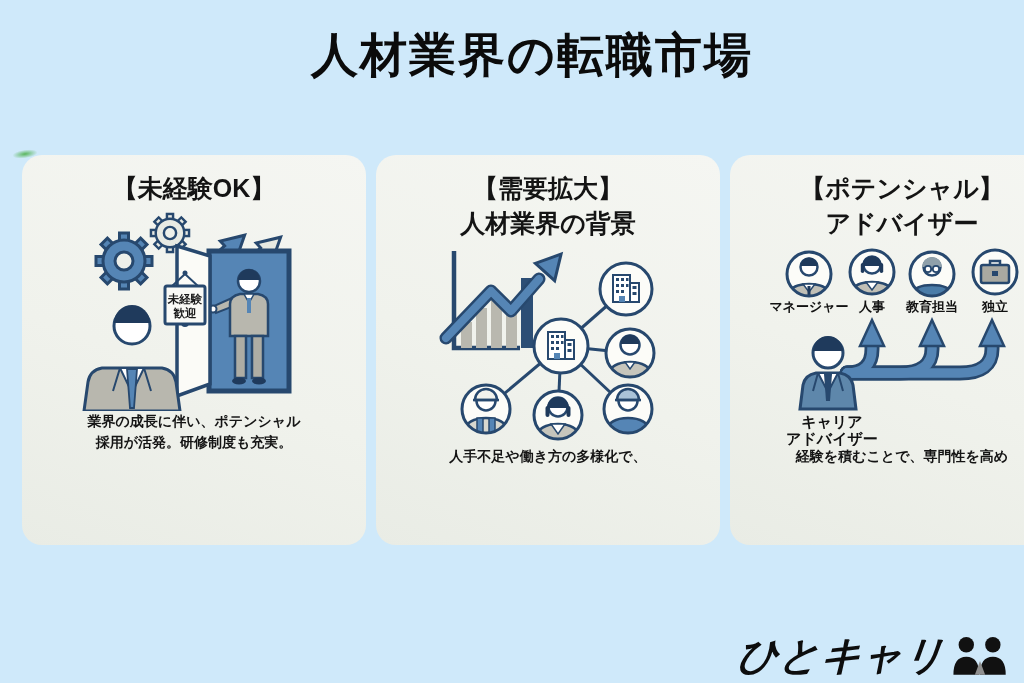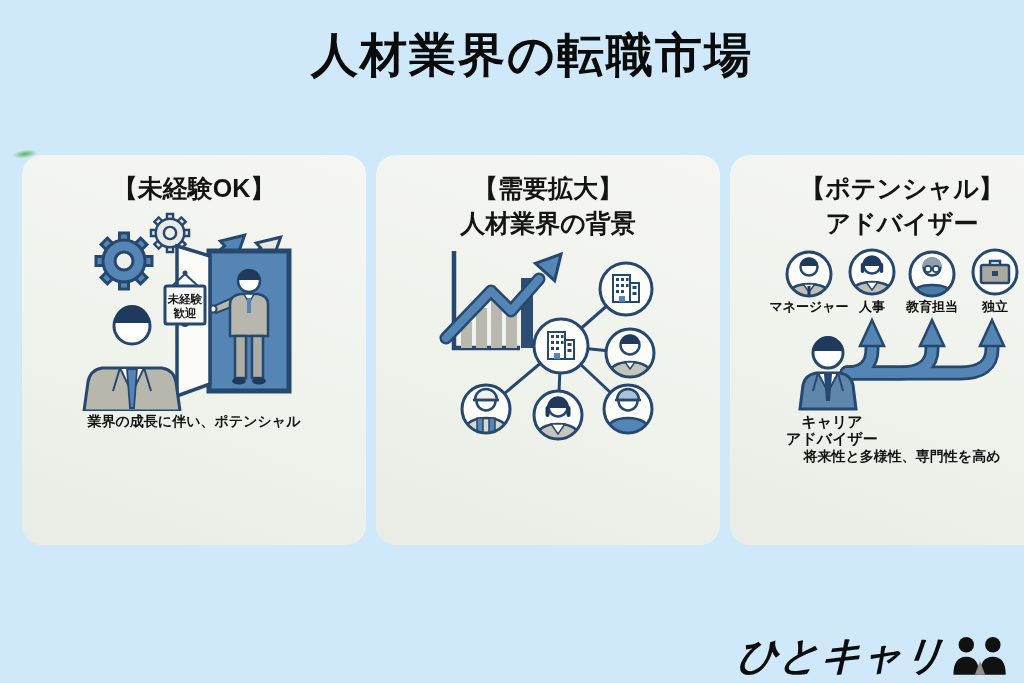--- a/index.html
+++ b/index.html
@@ -131,20 +131,21 @@
             <polygon points="76,162 100,162 88,187" fill="#fff" stroke="#27486e" stroke-width="2"></polygon>
             <path d="M76,162 L69,185 M100,162 L107,185" stroke="#27486e" stroke-width="2" fill="none"></path>
             <polygon points="83,163 93,163 90,202 86,202" fill="#5585b5" stroke="#27486e" stroke-width="1.8"></polygon>
             <circle cx="88" cy="120" r="18" fill="#fff" stroke="#27486e" stroke-width="3"></circle>
             <path d="M70,117 A18,18 0 0 1 106,117 Z" fill="#1f3a5c"></path>
           </g>
         </svg>
       </div>
       <div class="card-desc">
         <div>業界の成長に伴い、ポテンシャル</div>
+        <div>採用が活発。研修制度も充実。</div>
       </div>
     </div>
 
     <div class="card">
       <div class="card-title">
         <div>【需要拡大】</div>
         <div>人材業界の背景</div>
       </div>
       <div class="card-illu">
         <svg viewBox="0 0 300 205">
@@ -269,20 +270,21 @@
               <path d="M206,196 Q208,177 230,177 Q252,177 254,196 L254,198 L206,198 Z" fill="#5585b5" stroke="#27486e" stroke-width="2.5"></path>
             </g>
             <circle cx="230" cy="160" r="9.5" fill="#fff" stroke="#27486e" stroke-width="2.5"></circle>
             <path d="M219,159 A11,11 0 0 1 241,159 Z" fill="#aac3d8" stroke="#27486e" stroke-width="2.5"></path>
             <line x1="217" y1="159" x2="243" y2="159" stroke="#27486e" stroke-width="2.5"></line>
             <circle cx="230" cy="168" r="24" fill="none" stroke="#27486e" stroke-width="3"></circle>
           </g>
         </svg>
       </div>
       <div class="card-desc">
+        <div>人手不足や働き方の多様化で、</div>
       </div>
     </div>
 
     <div class="card">
       <div class="card-title">
         <div>【ポテンシャル】</div>
         <div>アドバイザー</div>
       </div>
       <div class="card-illu">
         <svg viewBox="0 0 300 205">
@@ -370,21 +372,21 @@
             <path d="M66,132 L61,150 M86,132 L91,150" stroke="#27486e" stroke-width="2" fill="none"></path>
             <polygon points="72,133 80,133 78,160 74,160" fill="#27486e"></polygon>
             <circle cx="76" cy="112" r="15" fill="#fff" stroke="#27486e" stroke-width="3"></circle>
             <path d="M61,110 A15,15 0 0 1 91,110 Z" fill="#1f3a5c"></path>
           </g>
           <text x="80" y="186" text-anchor="middle" font-size="15" font-weight="bold" fill="#111">キャリア</text>
           <text x="80" y="203" text-anchor="middle" font-size="15" font-weight="bold" fill="#111">アドバイザー</text>
         </svg>
       </div>
       <div class="card-desc">
-        <div>将来性と多様性、専門性を高め</div>
+        <div>経験を積むことで、専門性を高め</div>
       </div>
     </div>
 
   </div>
 
   <div class="logo">
     <span class="logo-text">ひとキャリ</span>
     <span class="logo-icon">
       <svg width="60" height="40" viewBox="0 0 70 46">
         <circle cx="19" cy="11" r="9" fill="#111"></circle>

